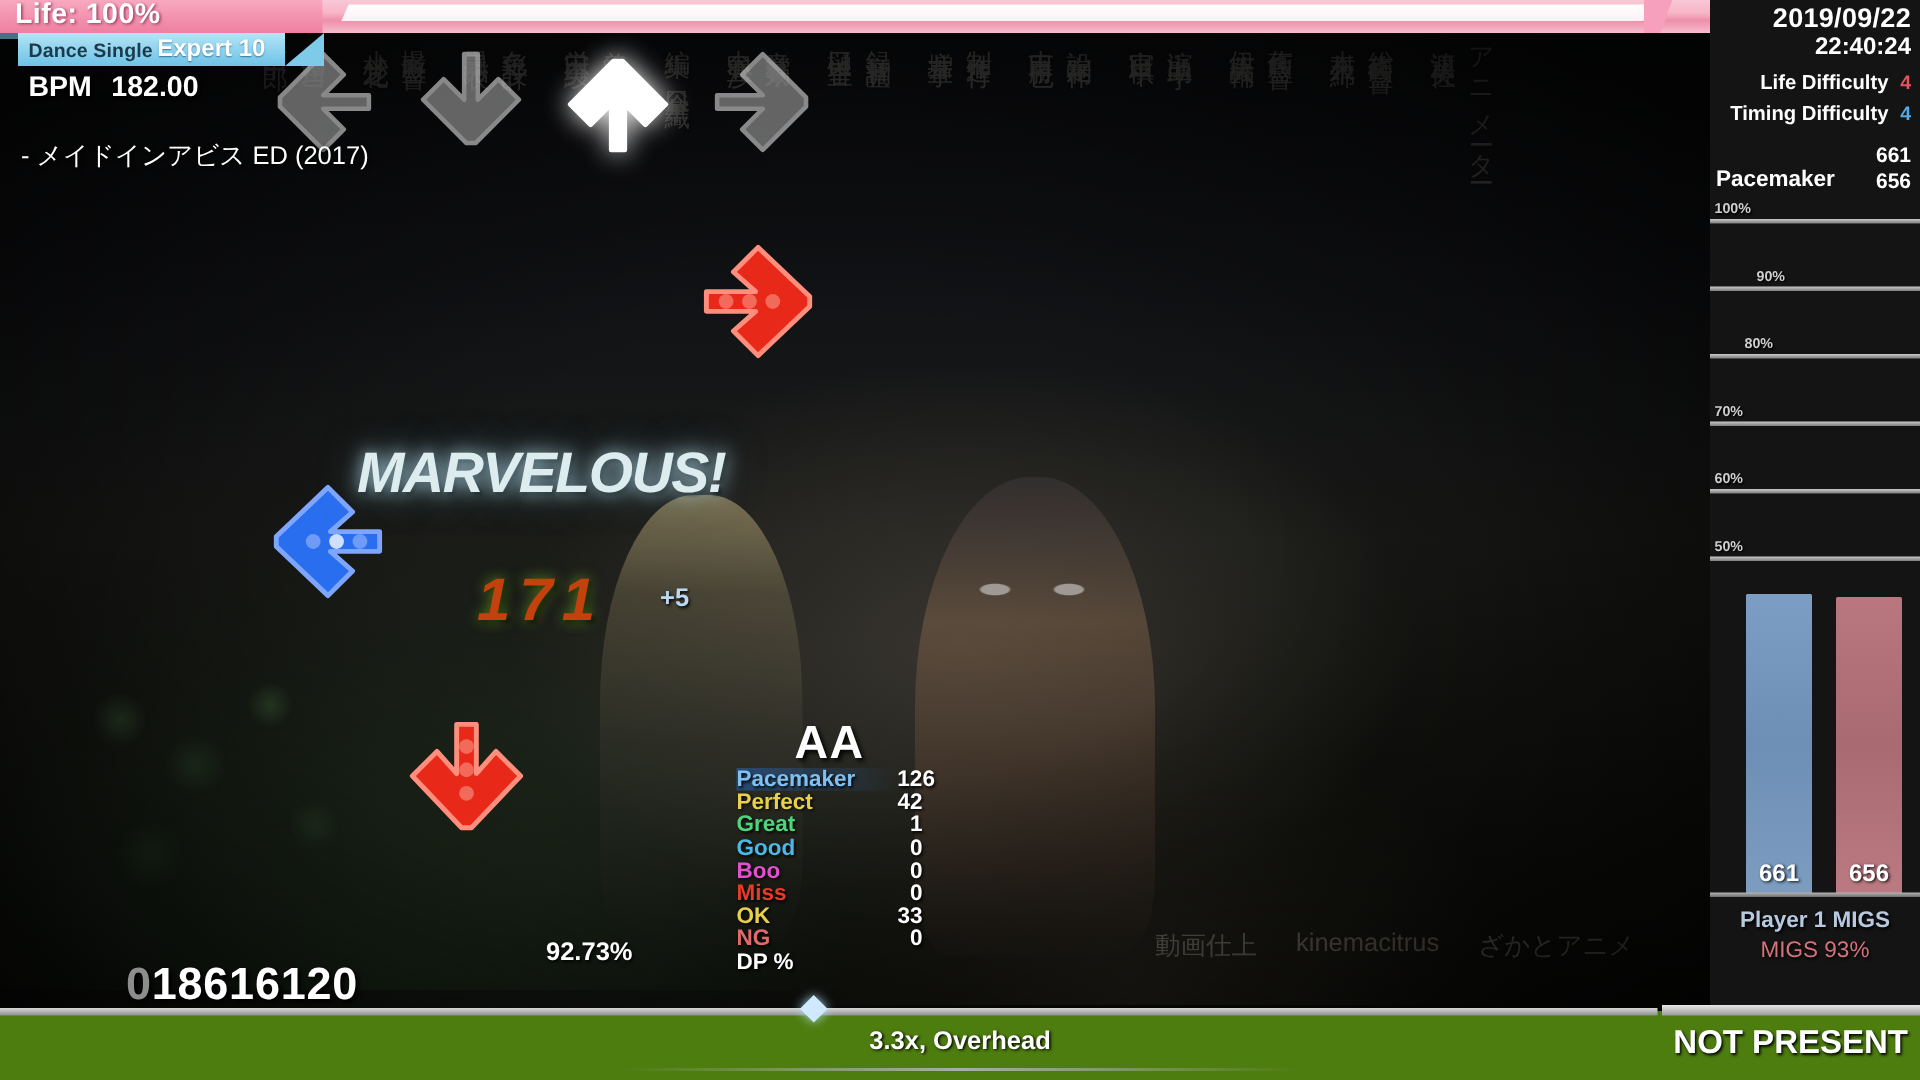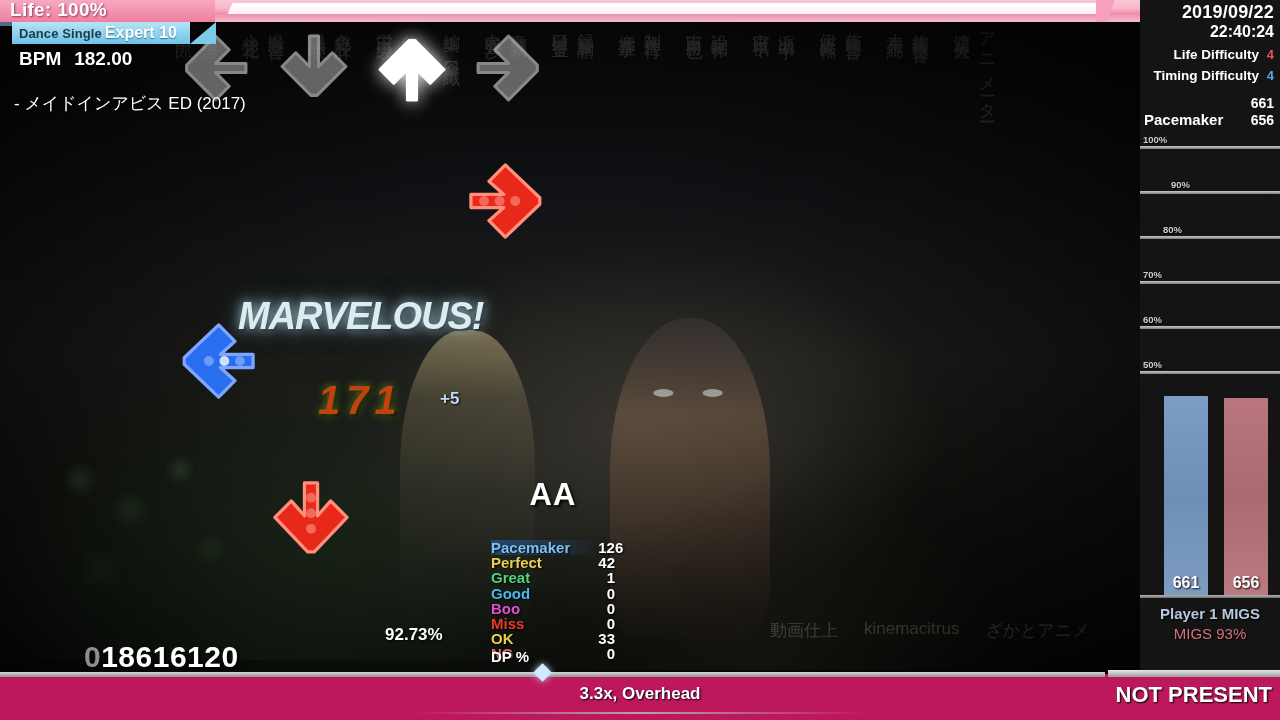--- a/index.html
+++ b/index.html
@@ -100,32 +100,32 @@
   .combo-bonus { position:absolute; left:440px; top:389px; font-size:17px; font-weight:bold;
     color:#bcd9f2; z-index:18; text-shadow:1px 1px 2px rgba(0,0,0,.9); }
 
   
   .jpanel { position:absolute; left:491px; top:479px; width:124px; z-index:19;
     font-size:15px; line-height:15.2px; }
   .grade { text-align:center; font-size:31px; font-weight:bold; color:#fff; line-height:31px;
     letter-spacing:1px; text-shadow:2px 2px 3px rgba(0,0,0,.9); margin-bottom:2px; }
   .jrow { display:flex; justify-content:space-between; align-items:baseline; height:15.2px; }
   .jrow .lbl { font-weight:bold; text-shadow:1px 1px 2px rgba(0,0,0,.95); }
-  .jrow .val { font-weight:bold; color:#fff; text-shadow:1px 1px 2px rgba(0,0,0,.95);margin-top:28px; }
+  .jrow .val { font-weight:bold; color:#fff; text-shadow:1px 1px 2px rgba(0,0,0,.95); }
   .jrow.hl .lbl { background:linear-gradient(90deg, rgba(40,80,130,.85), rgba(40,80,130,0)); padding-right:28px; }
 
   
   .score { position:absolute; left:84px; top:640px; font-size:30px; font-weight:bold;
     color:#fff; letter-spacing:.5px; text-shadow:2px 2px 3px rgba(0,0,0,.9); z-index:19; }
   .score .lead { color:#8d8d8d; }
-  .pct { position:absolute; left:385px; top:625px; font-size:17px; font-weight:bold; color:#fff;
+  .pct { position:absolute; left:364px; top:625px; font-size:17px; font-weight:bold; color:#fff;
     text-shadow:1px 1px 2px rgba(0,0,0,.9); z-index:19; }
 
   
-  .bottombar { position:absolute; left:0; bottom:0; width:1280px; height:46px; background:#be185d; z-index:22; }
+  .bottombar { position:absolute; left:0; bottom:0; width:1280px; height:46px; background:#4d7c0f; z-index:22; }
   .progress-track { position:absolute; left:0; top:-2px; width:1105px; height:5px;
     background:linear-gradient(180deg,#d6d6d6,#8f8f8f); }
   .progress-mark { position:absolute; left:536px; top:-8px; width:13px; height:13px;
     background:#cfe9ff; transform:rotate(45deg);
     box-shadow:0 0 7px rgba(190,230,255,.9); }
   .speedmod { position:absolute; left:0; right:0; top:10px; text-align:center; font-size:17px;
     font-weight:bold; color:#fff; text-shadow:1px 1px 2px #000; }
   .speed-underline { position:absolute; left:413px; top:38px; width:455px; height:2px;
     background:linear-gradient(90deg, rgba(90,90,90,0), rgba(180,180,180,.9), rgba(90,90,90,0)); }
   .notpresent { position:absolute; right:8px; top:8px; font-size:22px; font-weight:bold; color:#fff;

